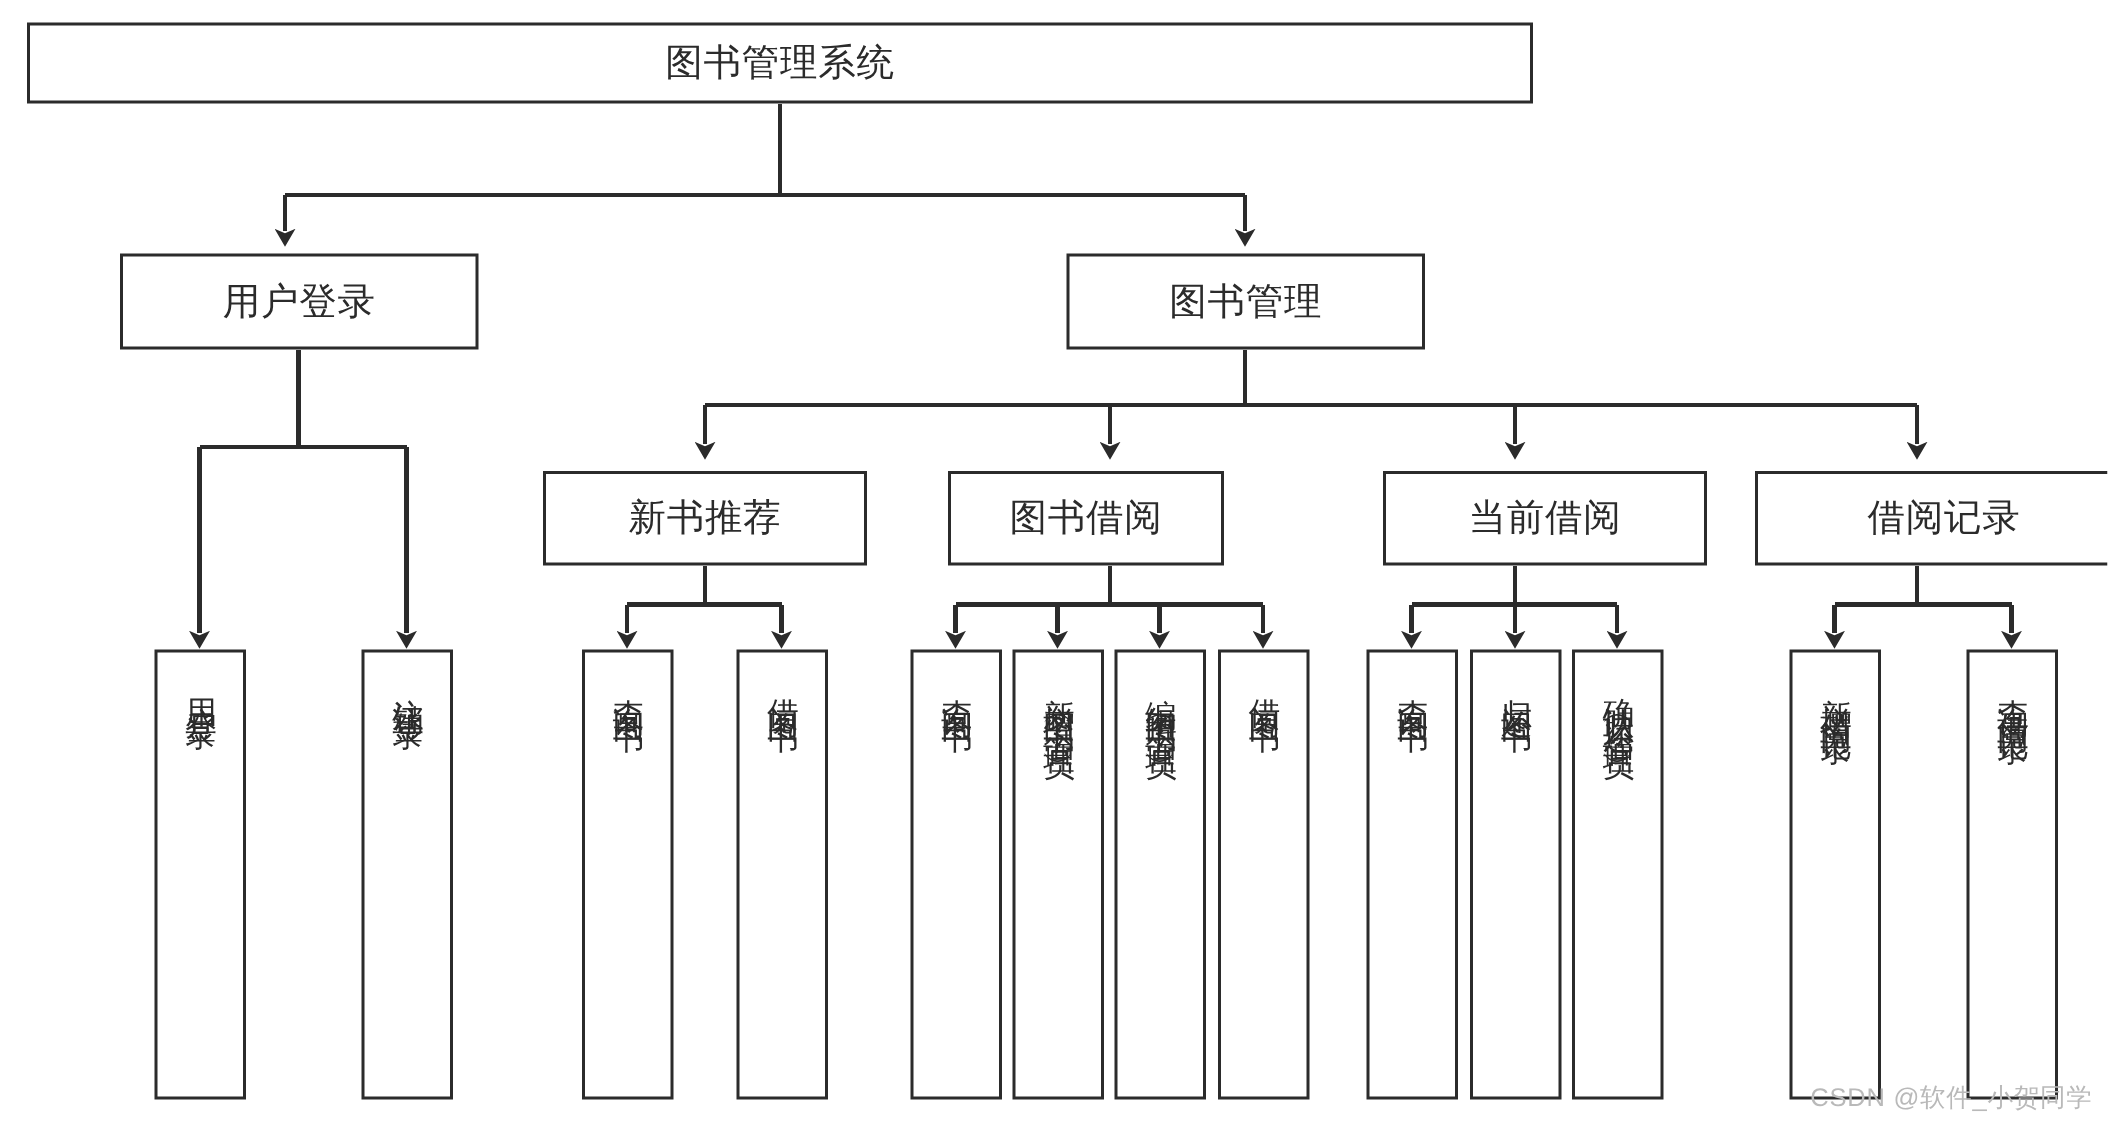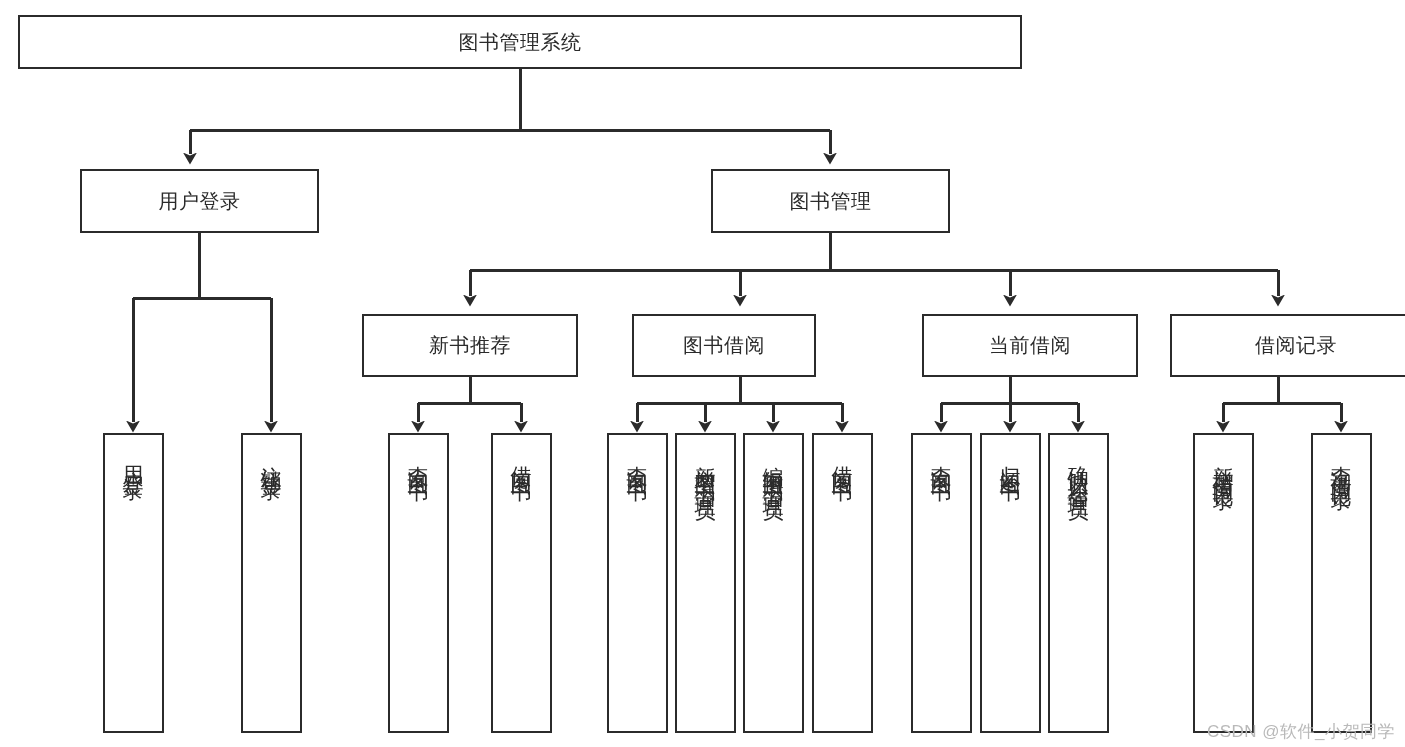--- a/index.html
+++ b/index.html
@@ -30,21 +30,21 @@
     box-sizing: border-box;
     background: #ffffff;
     border: 2px solid #2b2b2b;
     display: flex;
     align-items: center;
     justify-content: center;
     overflow: hidden;
   }
   .node-label {
     color: #2b2b2b;
-    font-size: 20px;
+    font-size: 25px;
     line-height: 1.22;
     letter-spacing: 0.5px;
     white-space: pre;
     text-align: center;
   }
   .node.horiz .node-label {
     writing-mode: horizontal-tb;
   }
   .node.vert {
     align-items: flex-start;

